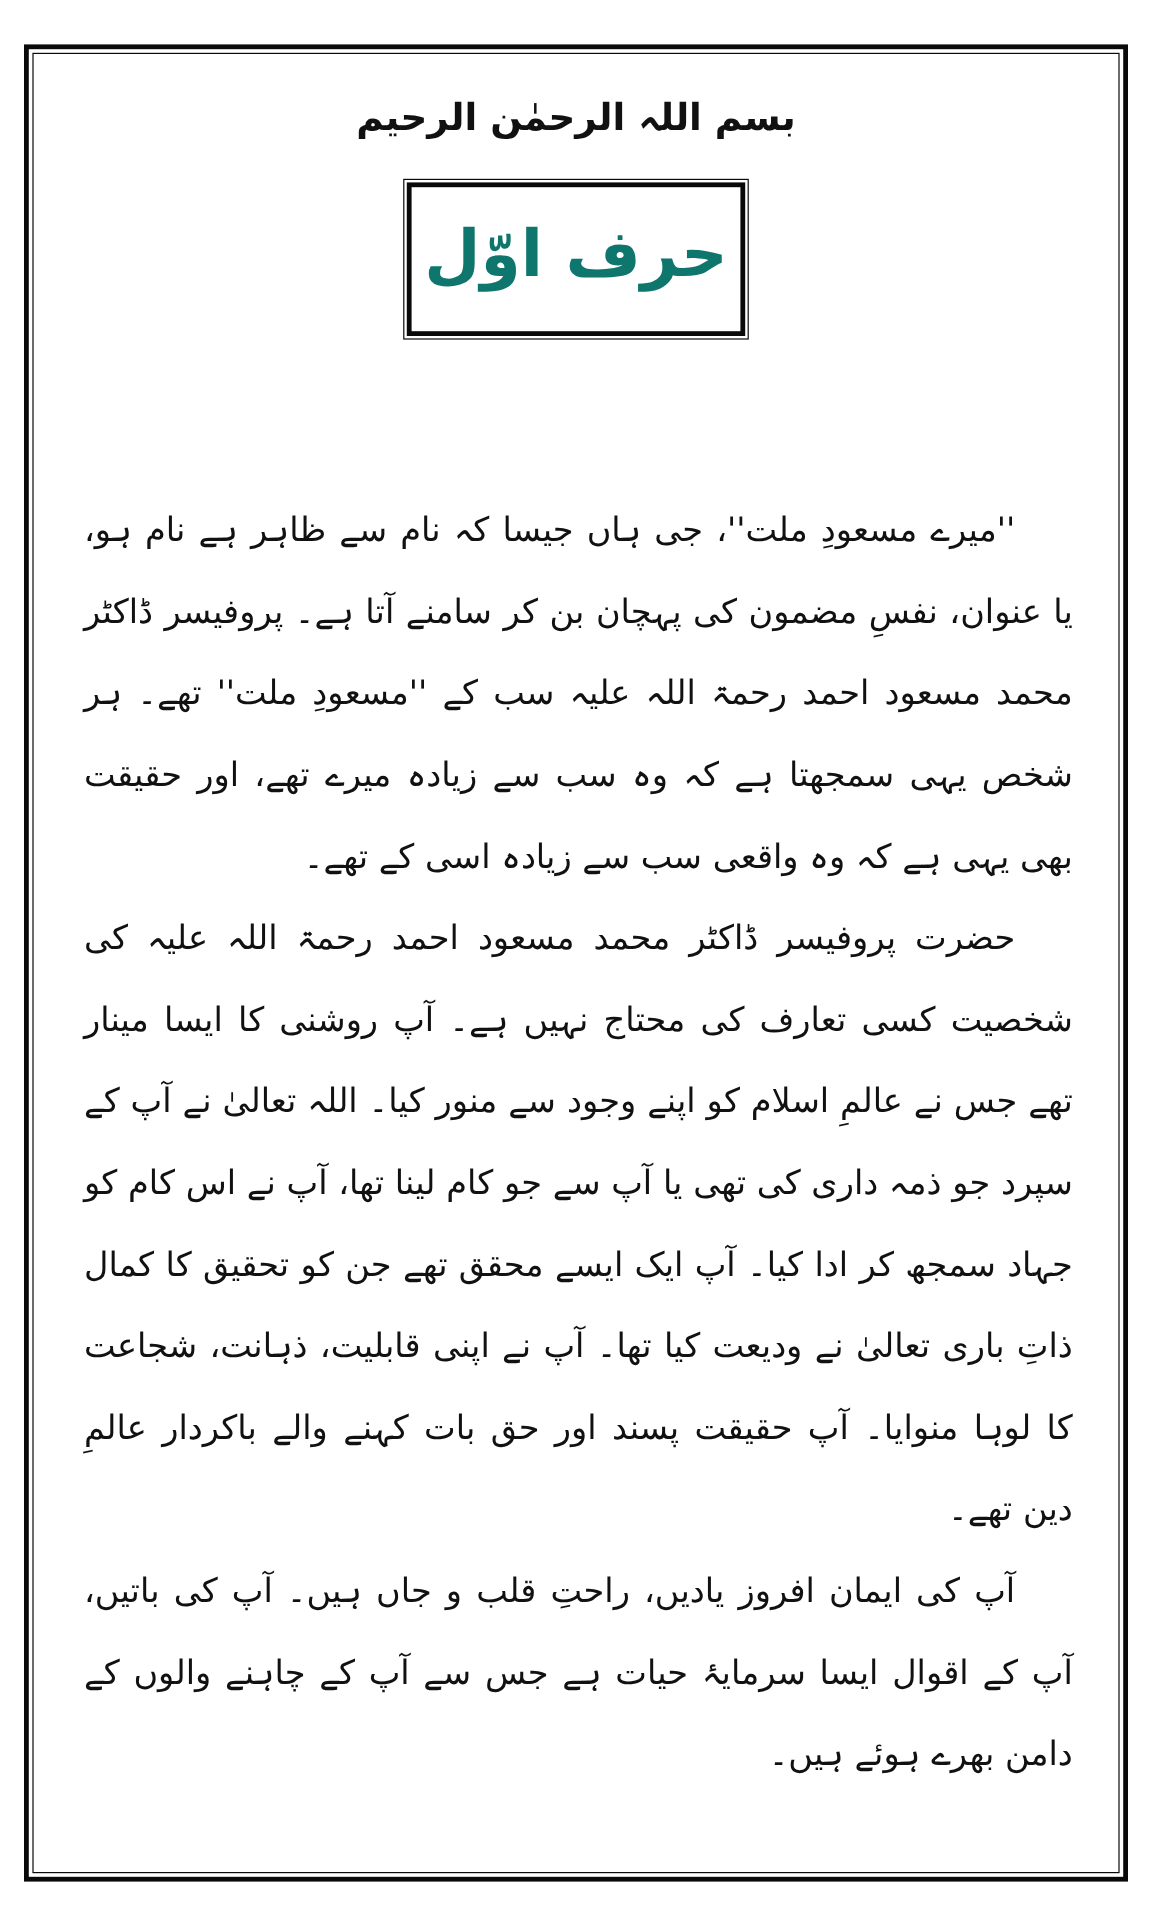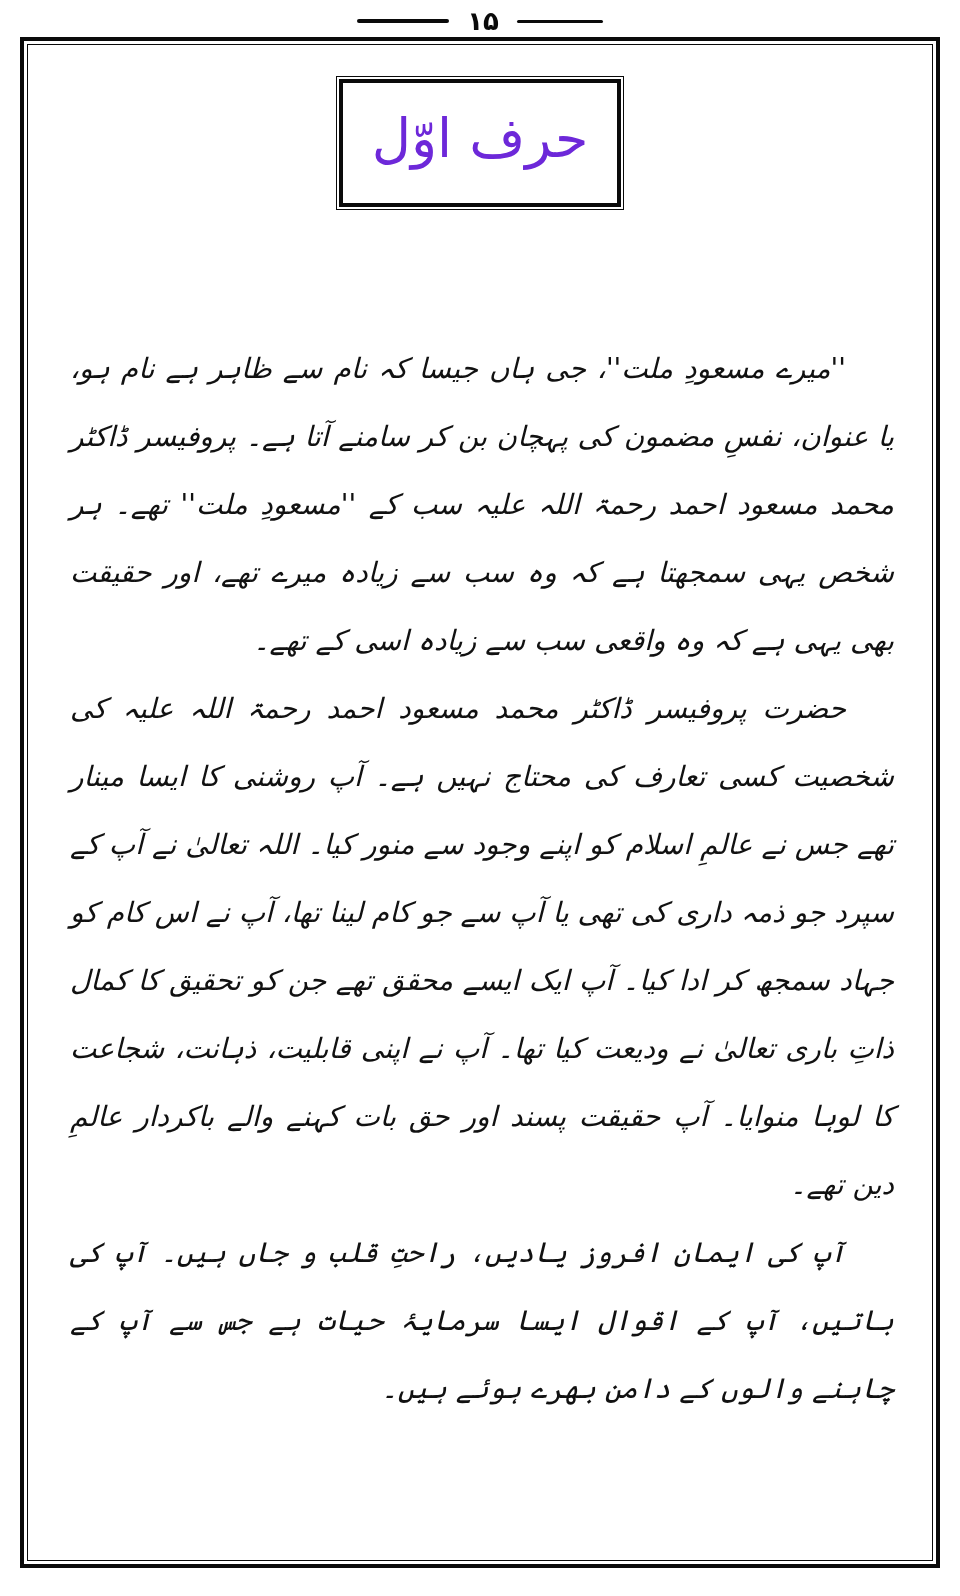--- a/index.html
+++ b/index.html
@@ -85,55 +85,50 @@
     border: 4px solid #0a0a0a;
     outline: 1px solid #0a0a0a;
     outline-offset: 2px;
     display: flex;
     align-items: center;
     justify-content: center;
     background: #ffffff;
   }
   .title-text {
     font-size: 54px;
-    font-weight: normal;
-    color: #6d28d9;
+    font-weight: bold;
+    color: #0f766e;
     line-height: 1;
     padding-bottom: 8px;
   }
 
   
   .body-text {
     padding: 0 8px 0 12px;
     color: #111111;
   }
   .body-text p {
     font-size: 28px;
     line-height: 68px;
     text-align: justify;
     text-justify: inter-word;
     text-indent: 48px;
     direction: rtl;
-    font-style: italic;
   }
 </style>
 </head>
 <body>
 
 <div class="page">
 
-  <div class="page-number-row">
-    <span class="rule"></span>
-    <span class="page-number">۱۵</span>
-    <span class="rule thin"></span>
-  </div>
 
   <div class="frame-outer">
     <div class="frame-inner">
 
+      <div class="bismillah">بسم اللہ الرحمٰن الرحیم</div>
 
       <div class="title-box">
         <span class="title-text">حرف اوّل</span>
       </div>
 
       <div class="body-text">
         <p>''میرے مسعودِ ملت''، جی ہاں جیسا کہ نام سے ظاہر ہے نام ہو، یا عنوان، نفسِ مضمون کی پہچان بن کر سامنے آتا ہے۔ پروفیسر ڈاکٹر محمد مسعود احمد رحمۃ اللہ علیہ سب کے ''مسعودِ ملت'' تھے۔ ہر شخص یہی سمجھتا ہے کہ وہ سب سے زیادہ میرے تھے، اور حقیقت بھی یہی ہے کہ وہ واقعی سب سے زیادہ اسی کے تھے۔</p>
         <p>حضرت پروفیسر ڈاکٹر محمد مسعود احمد رحمۃ اللہ علیہ کی شخصیت کسی تعارف کی محتاج نہیں ہے۔ آپ روشنی کا ایسا مینار تھے جس نے عالمِ اسلام کو اپنے وجود سے منور کیا۔ اللہ تعالیٰ نے آپ کے سپرد جو ذمہ داری کی تھی یا آپ سے جو کام لینا تھا، آپ نے اس کام کو جہاد سمجھ کر ادا کیا۔ آپ ایک ایسے محقق تھے جن کو تحقیق کا کمال ذاتِ باری تعالیٰ نے ودیعت کیا تھا۔ آپ نے اپنی قابلیت، ذہانت، شجاعت کا لوہا منوایا۔ آپ حقیقت پسند اور حق بات کہنے والے باکردار عالمِ دین تھے۔</p>
         <p>آپ کی ایمان افروز یادیں، راحتِ قلب و جاں ہیں۔ آپ کی باتیں، آپ کے اقوال ایسا سرمایۂ حیات ہے جس سے آپ کے چاہنے والوں کے دامن بھرے ہوئے ہیں۔</p>
 

